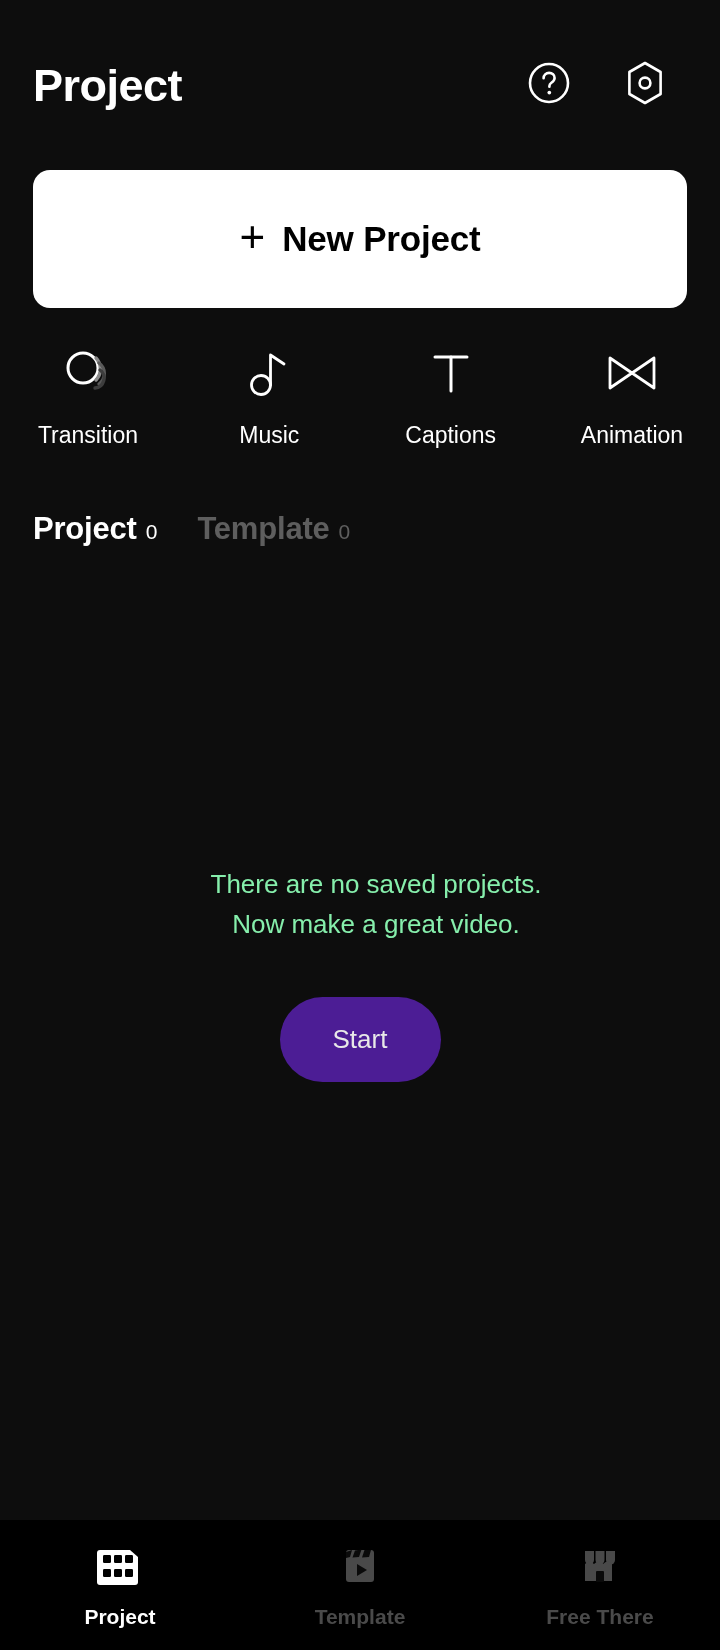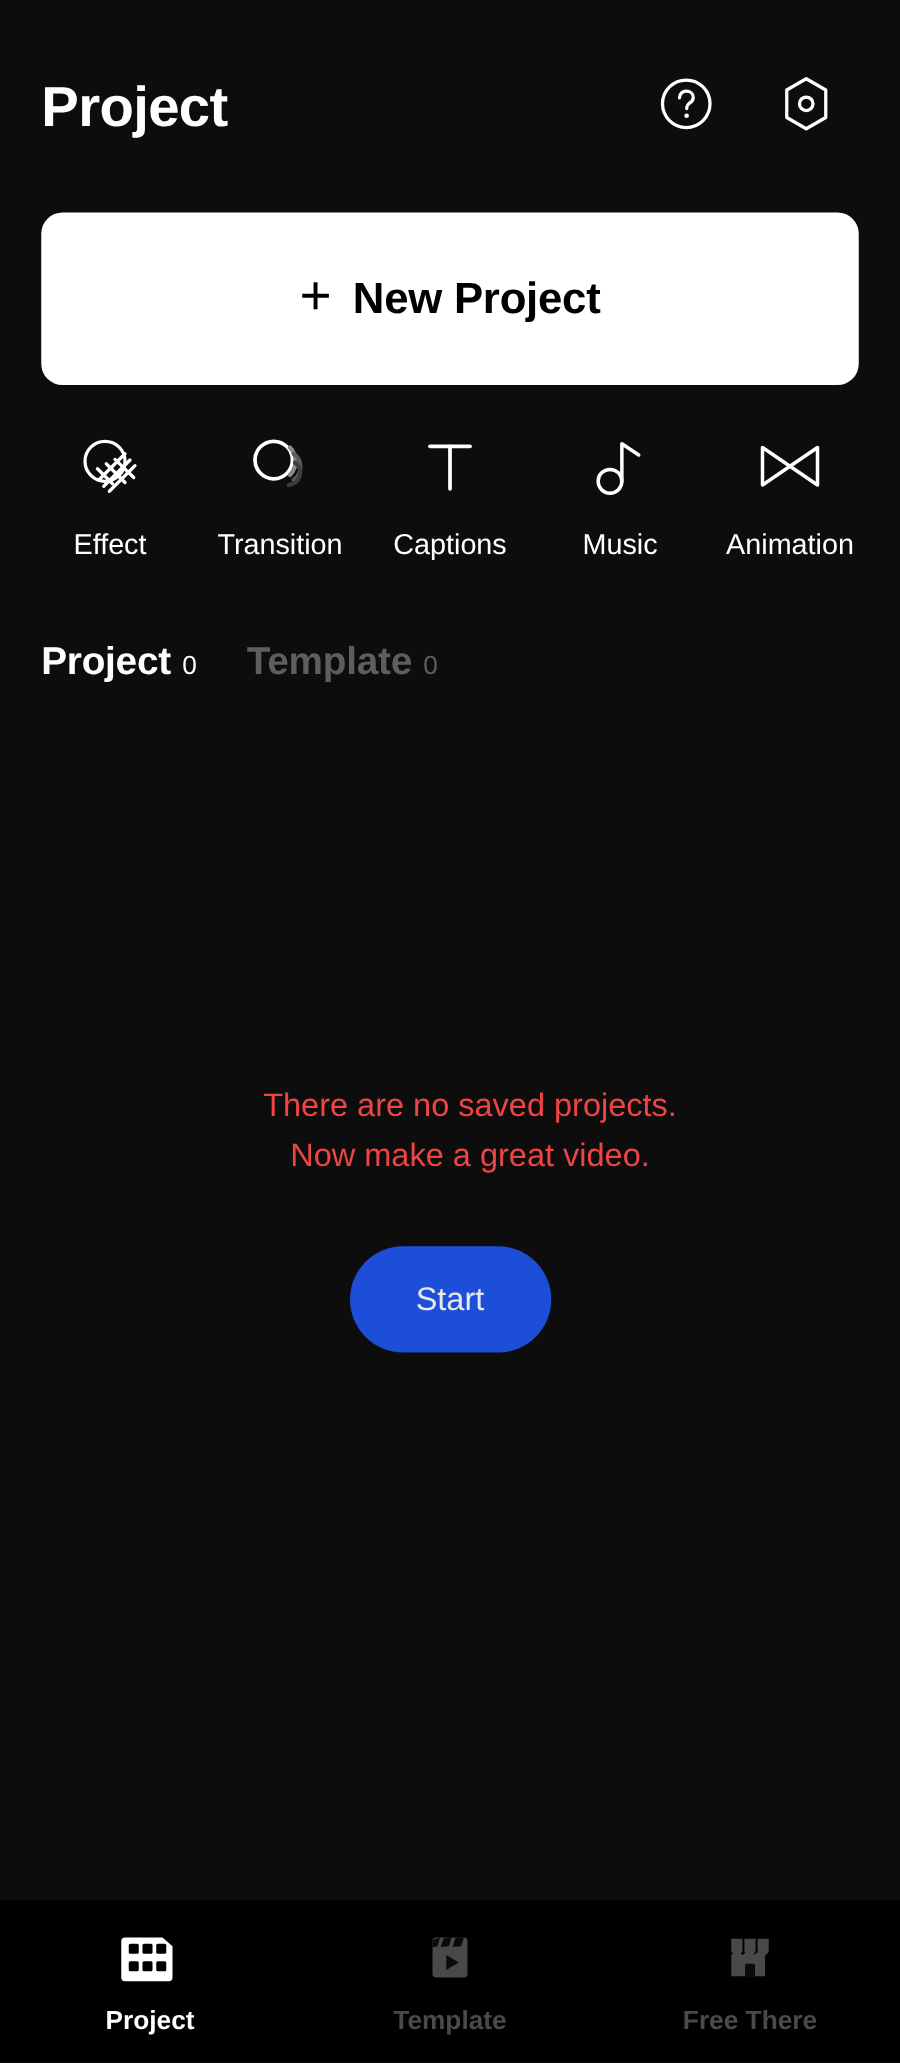--- a/index.html
+++ b/index.html
@@ -67,25 +67,25 @@
   .tab.inactive .tab-label { color:#5e5e5e; }
   .tab.inactive .tab-count { color:#5e5e5e; }
 
   
   .content {
     flex:1 1 auto;
     display:flex; flex-direction:column;
     align-items:center; justify-content:center;
     padding-bottom:120px;
   }
-  .empty-line { font-size:26px; color:#ef4444; line-height:1.52;margin-left:32px; }
+  .empty-line { font-size:26px; color:#86efac; line-height:1.52;margin-left:32px; }
   .start-btn {
     margin-top:52px;
     width:161px; height:85px;
-    background:#1d4ed8;
+    background:#4c1d95;
     border-radius:43px;
     display:flex; align-items:center; justify-content:center;
     border:none; cursor:pointer;
   }
   .start-label { font-size:26px; color:#e8e8e8; font-family:"Liberation Sans", sans-serif; }
 
   
   .bottom-nav {
     height:130px;
     background:#000000;
@@ -129,67 +129,51 @@
     </div>
   </div>
 
   <div class="new-project">
     <span class="np-plus">+</span>
     <span class="np-label">New Project</span>
   </div>
 
   <div class="features">
 
-    <div class="feature">
-      <span class="feature-icon">
-        <svg width="58" height="58" viewBox="0 0 58 58">
-          <circle cx="25" cy="25" r="16" fill="none" stroke="#ffffff" stroke-width="2.6"></circle>
-          <g stroke="#ffffff" stroke-width="2.6" stroke-linecap="round">
-            <line x1="20" y1="40" x2="41" y2="19"></line>
-            <line x1="24" y1="45" x2="45" y2="24"></line>
-            <line x1="28.5" y1="49" x2="49" y2="28.5"></line>
-            <line x1="19" y1="31" x2="31" y2="43"></line>
-            <line x1="26" y1="27" x2="41" y2="42"></line>
-            <line x1="33" y1="23.5" x2="48" y2="38"></line>
-          </g>
-        </svg>
-      </span>
-      <span class="feature-label">Effect</span>
-    </div>
 
     <div class="feature">
       <span class="feature-icon">
         <svg width="58" height="58" viewBox="0 0 58 58">
           <circle cx="24" cy="24" r="15" fill="none" stroke="#ffffff" stroke-width="3"></circle>
           <path d="M37 14 A16 16 0 0 1 37 36" fill="none" stroke="#8a8a8a" stroke-width="3.4" stroke-linecap="round"></path>
           <path d="M40 19 A13 13 0 0 1 40 40" fill="none" stroke="#5a5a5a" stroke-width="3.4" stroke-linecap="round"></path>
           <path d="M41 26 A10 10 0 0 1 36 44" fill="none" stroke="#3d3d3d" stroke-width="3.4" stroke-linecap="round"></path>
         </svg>
       </span>
       <span class="feature-label">Transition</span>
     </div>
 
     <div class="feature">
       <span class="feature-icon">
         <svg width="58" height="58" viewBox="0 0 58 58">
+          <circle cx="21" cy="41" r="9.5" fill="none" stroke="#ffffff" stroke-width="2.8"></circle>
+          <path d="M30.5 41 L30.5 11 L44 20" fill="none" stroke="#ffffff" stroke-width="2.8" stroke-linecap="round" stroke-linejoin="round"></path>
+        </svg>
+      </span>
+      <span class="feature-label">Music</span>
+    </div>
+
+    <div class="feature">
+      <span class="feature-icon">
+        <svg width="58" height="58" viewBox="0 0 58 58">
           <line x1="13" y1="13" x2="45" y2="13" stroke="#ffffff" stroke-width="3" stroke-linecap="round"></line>
           <line x1="29" y1="13" x2="29" y2="47" stroke="#ffffff" stroke-width="3" stroke-linecap="round"></line>
         </svg>
       </span>
       <span class="feature-label">Captions</span>
-    </div>
-
-    <div class="feature">
-      <span class="feature-icon">
-        <svg width="58" height="58" viewBox="0 0 58 58">
-          <circle cx="21" cy="41" r="9.5" fill="none" stroke="#ffffff" stroke-width="2.8"></circle>
-          <path d="M30.5 41 L30.5 11 L44 20" fill="none" stroke="#ffffff" stroke-width="2.8" stroke-linecap="round" stroke-linejoin="round"></path>
-        </svg>
-      </span>
-      <span class="feature-label">Music</span>
     </div>
 
     <div class="feature">
       <span class="feature-icon">
         <svg width="58" height="58" viewBox="0 0 58 58">
           <path d="M7 14 L7 44 L29 29 L51 44 L51 14 L29 29 Z" fill="none" stroke="#ffffff" stroke-width="2.8" stroke-linejoin="round"></path>
         </svg>
       </span>
       <span class="feature-label">Animation</span>
     </div>

